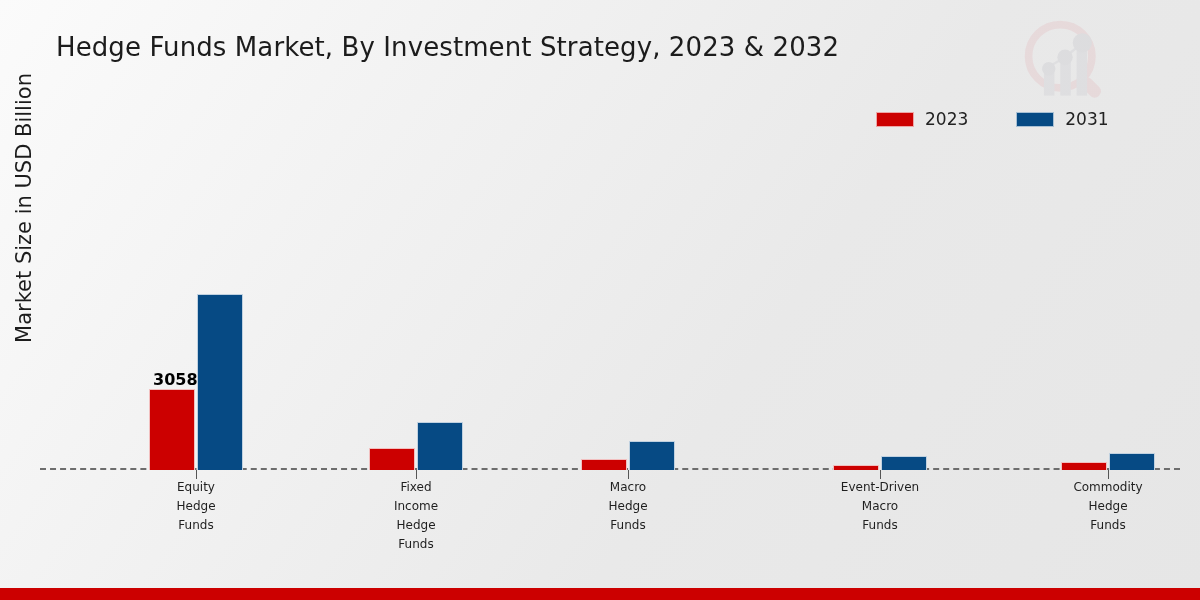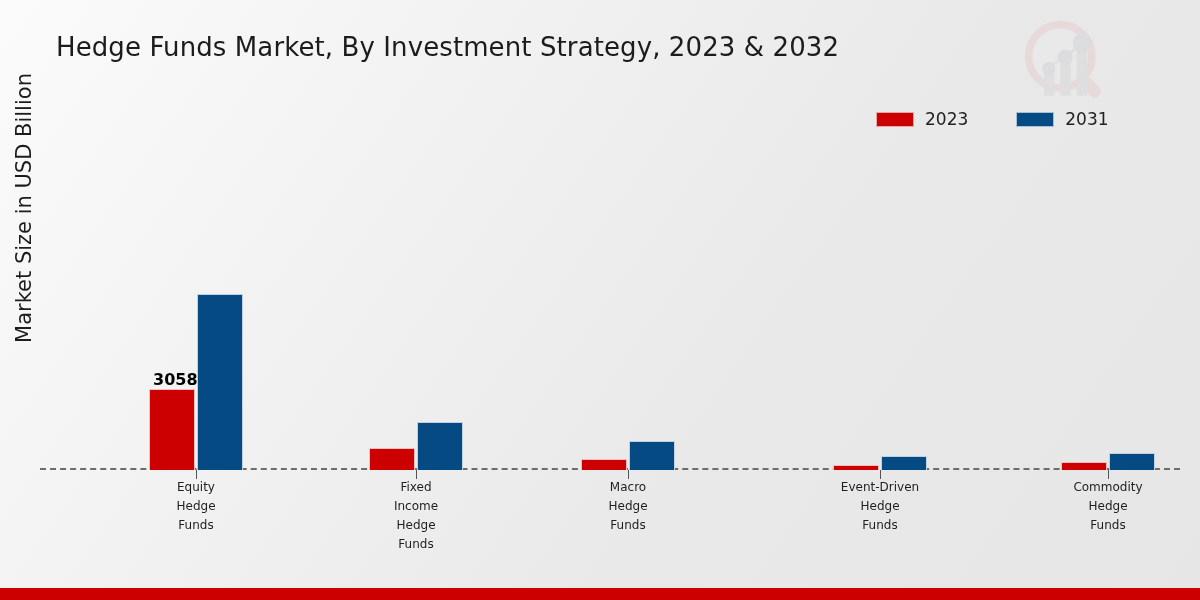--- a/index.html
+++ b/index.html
@@ -243,21 +243,21 @@
 Funds</div>
     </div>
 
     <div class="group" style="left:726px;">
       <div class="bars">
         <div class="bar" style="height:5px;background:#CC0000;"></div>
         <div class="bar" style="height:14px;background:#064A84;"></div>
       </div>
       <span class="tick"></span>
       <div class="cat-label">Event-Driven
-Hedge
+Macro
 Funds</div>
     </div>
 
     <div class="group" style="left:954px;">
       <div class="bars">
         <div class="bar" style="height:8px;background:#CC0000;"></div>
         <div class="bar" style="height:17px;background:#064A84;"></div>
       </div>
       <span class="tick"></span>
       <div class="cat-label">Commodity

